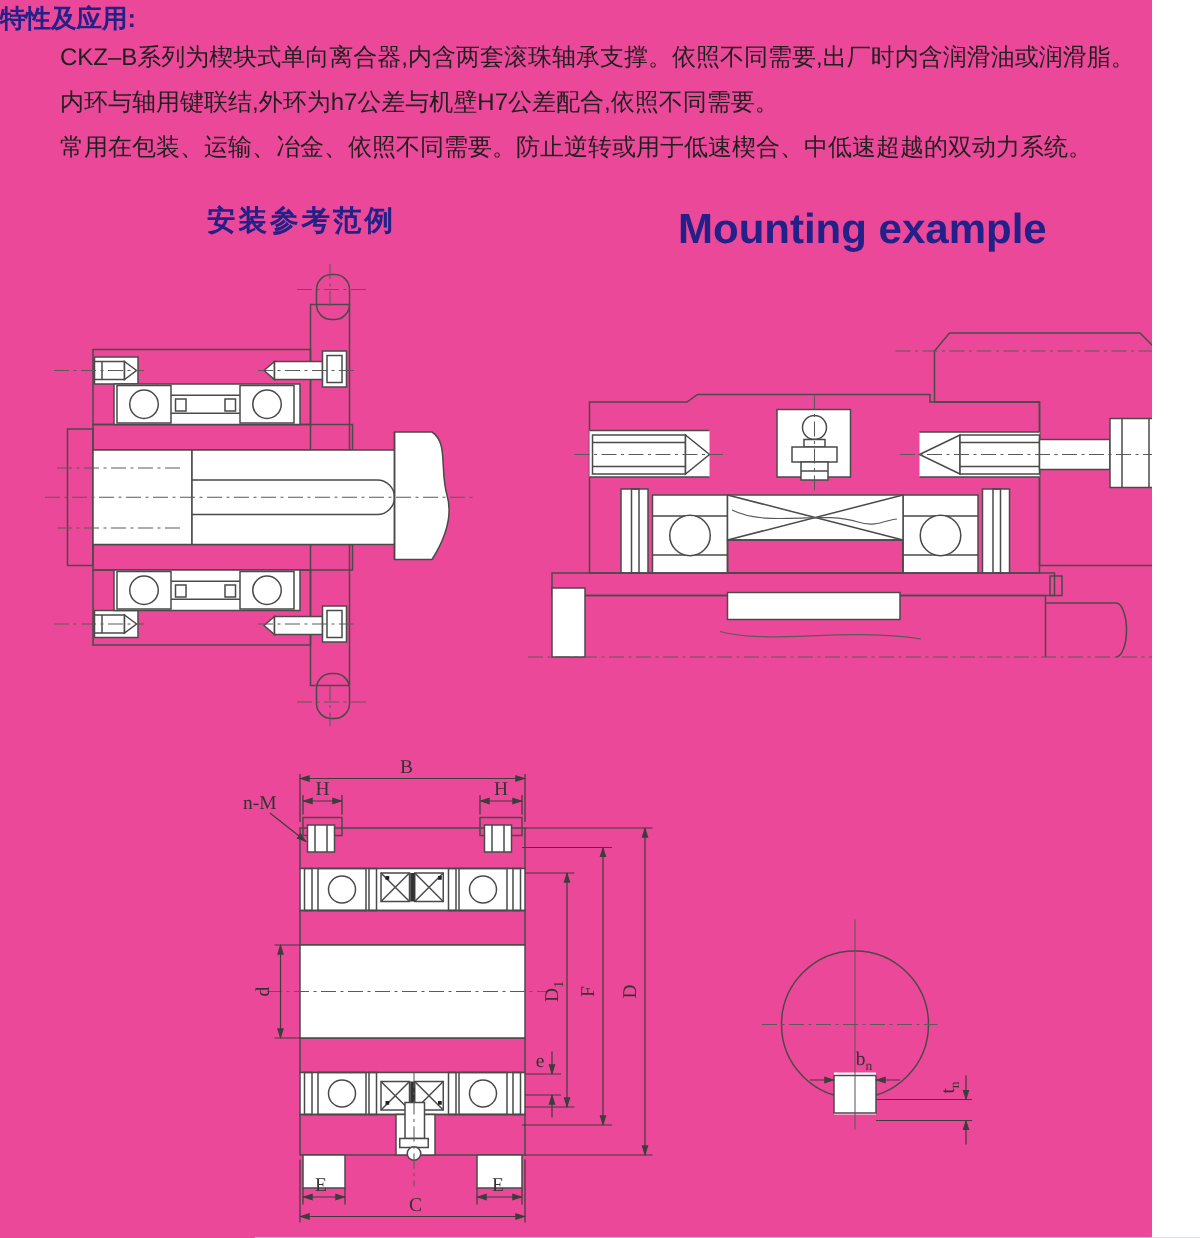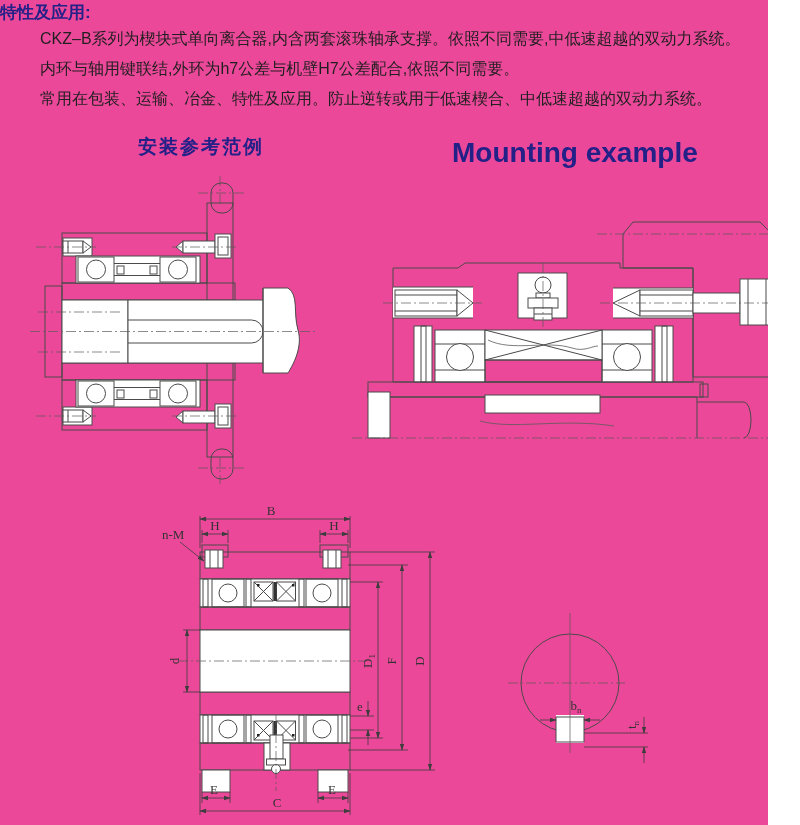--- a/index.html
+++ b/index.html
@@ -42,23 +42,23 @@
         <path d="M0,4 L4,0 M0,0 L4,4" stroke="#777" stroke-width="0.6"></path>
       </pattern>
       <marker id="arr" viewBox="0 0 10 10" refX="9" refY="5" markerWidth="9" markerHeight="9" orient="auto-start-reverse">
         <path d="M0,1.8 L10,5 L0,8.2 Z" fill="#3d3d3d"></path>
       </marker>
     </defs>
   </svg>
 
   <div class="sec-title">特性及应用:</div>
   <div class="desc">
-    <div>CKZ–B系列为楔块式单向离合器,内含两套滚珠轴承支撑。依照不同需要,中低速超越的双动力系统。</div>
+    <div>CKZ–B系列为楔块式单向离合器,内含两套滚珠轴承支撑。依照不同需要,出厂时内含润滑油或润滑脂。</div>
     <div>内环与轴用键联结,外环为h7公差与机壁H7公差配合,依照不同需要。</div>
-    <div>常用在包装、运输、冶金、特性及应用。防止逆转或用于低速楔合、中低速超越的双动力系统。</div>
+    <div>常用在包装、运输、冶金、依照不同需要。防止逆转或用于低速楔合、中低速超越的双动力系统。</div>
   </div>
 
   <div class="h-cn">安装参考范例</div>
   <div class="h-en">Mounting example</div>
 
   <svg style="left:22px;top:175px" width="330" height="310" viewBox="0 0 330 310">
     <g>
       <rect x="189" y="8" width="22" height="30" rx="10" class="ln" fill="url(#hA)"></rect>
       <rect x="189" y="274" width="22" height="30" rx="10" class="ln" fill="url(#hA)"></rect>
       <rect x="185" y="28" width="26" height="254" class="ln" fill="url(#hA)"></rect>

